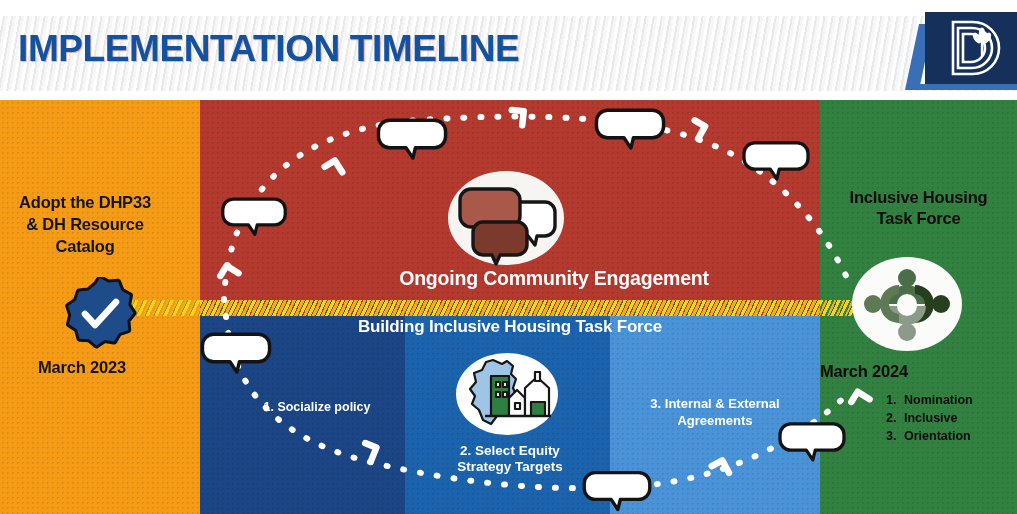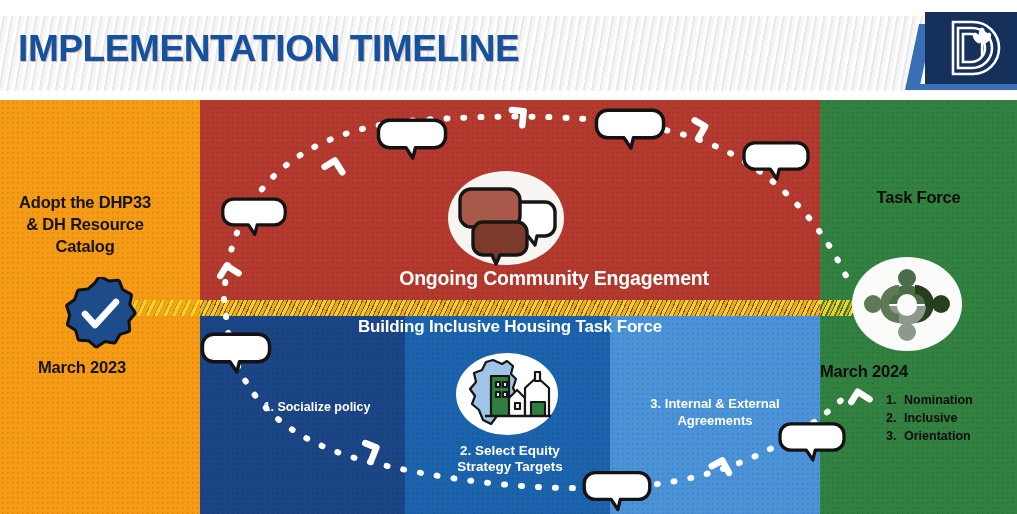--- a/index.html
+++ b/index.html
@@ -189,20 +189,21 @@
   <div class="step2">
     <div>2. Select Equity</div>
     <div>Strategy Targets</div>
   </div>
   <div class="step3">
     <div>3. Internal &amp; External</div>
     <div>Agreements</div>
   </div>
 
   <div class="green-head">
+    <div>Inclusive Housing</div>
     <div>Task Force</div>
   </div>
   <div class="green-icon">
     <svg viewBox="0 0 112 97" width="112" height="97">
       <ellipse cx="56" cy="48" rx="55" ry="47" fill="#fbfbf9"></ellipse>
       <g>
 
         <circle cx="56" cy="22" r="9" fill="#4a6e4a"></circle>
         <path d="M37 48 a19 19 0 0 1 38 0 l-9 0 a10 10 0 0 0 -20 0 z" fill="#4a6e4a"></path>
 

